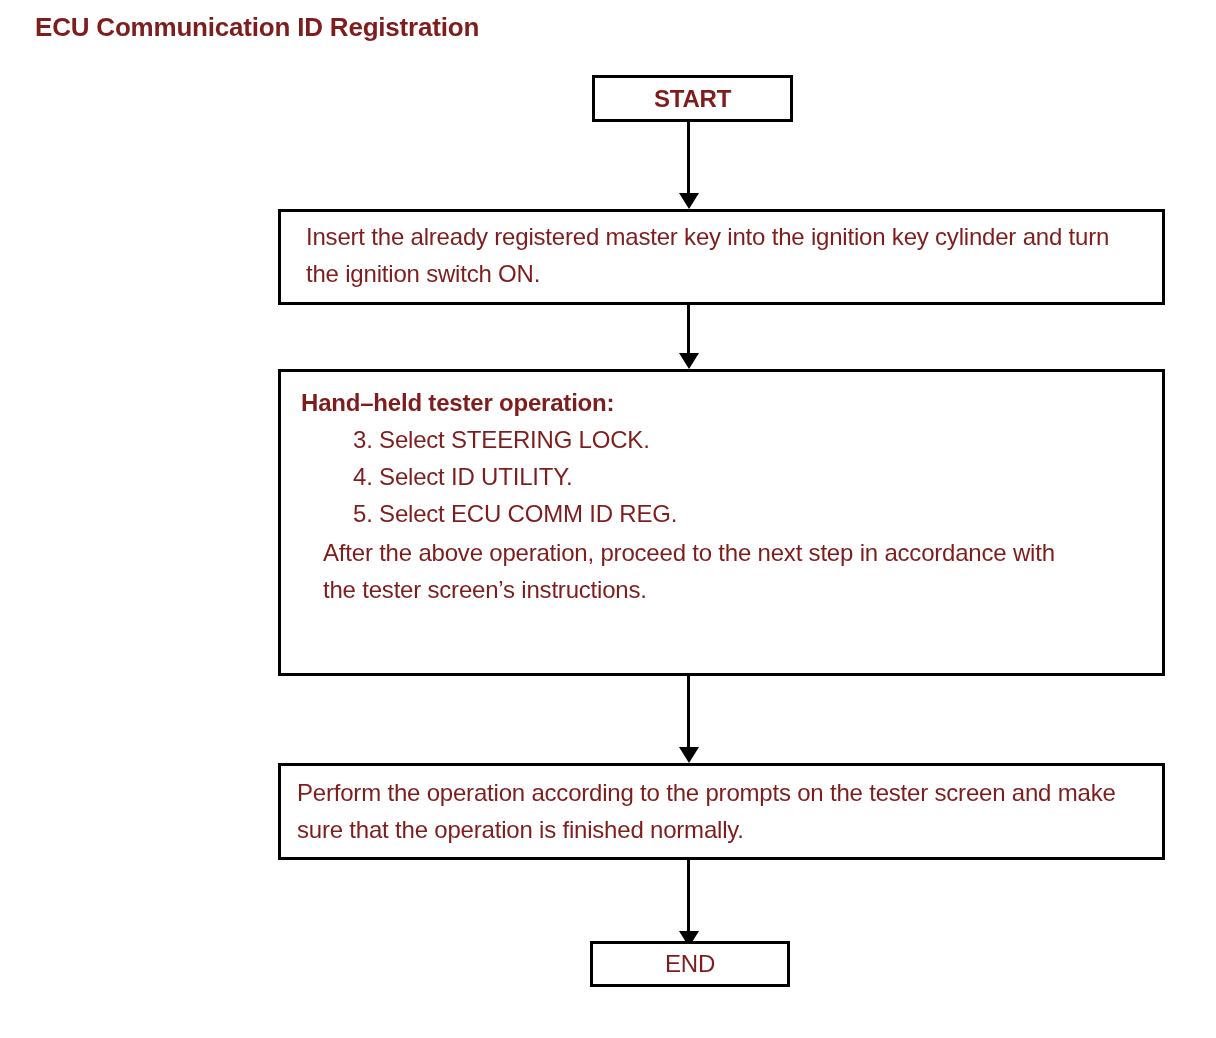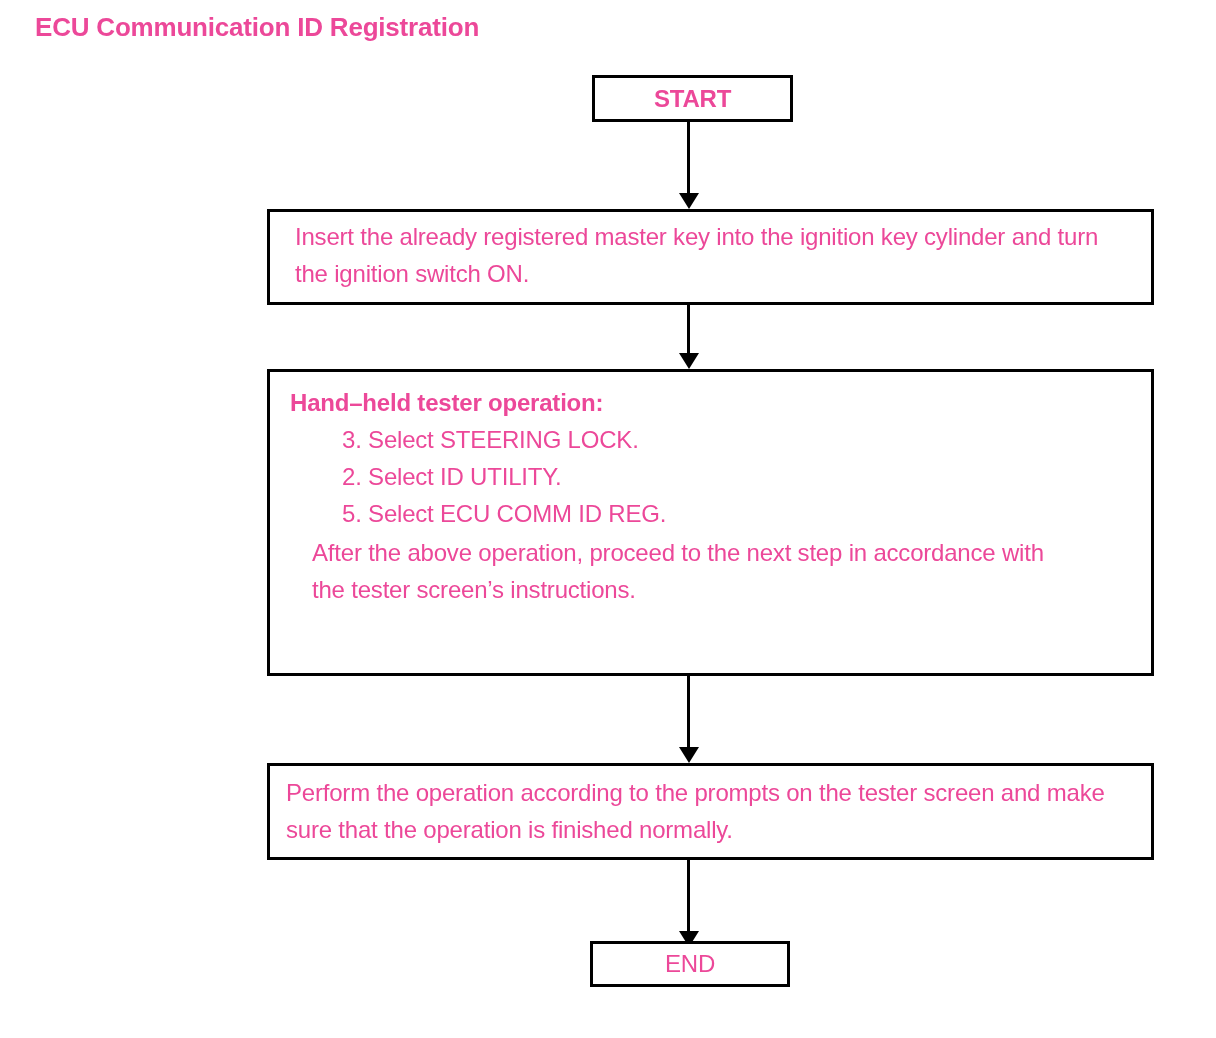--- a/index.html
+++ b/index.html
@@ -5,21 +5,21 @@
   html, body {
     margin: 0;
     padding: 0;
     background: #ffffff;
   }
   .canvas {
     position: relative;
     width: 1216px;
     height: 1038px;
     background: #ffffff;
-    color: #ec4899;
+    color: #7f1d1d;
     font-family: "Liberation Sans", "DejaVu Sans", sans-serif;
     letter-spacing: -0.2px;
     overflow: hidden;
   }
   .title {
     position: absolute;
     left: 35px;
     top: 12px;
     margin: 0;
     font-size: 26px;
@@ -34,21 +34,21 @@
   }
   .terminal {
     display: flex;
     align-items: center;
     justify-content: center;
     font-size: 24px;
   }
   .start-node { left: 592px; top: 75px;  width: 201px; height: 47px; font-weight: bold; }
   .end-node   { left: 590px; top: 941px; width: 200px; height: 46px; }
   .process {
-    left: 267px;
+    left: 278px;
     width: 887px;
     font-size: 24px;
     line-height: 37px;
   }
   .box-insert  { top: 209px; height: 96px;  padding: 6px 28px 0 25px; }
   .box-tester  { top: 369px; height: 307px; padding: 12px 20px; }
   .box-perform { top: 763px; height: 97px;  padding: 8px 18px 0 16px; }
   .step-heading { font-weight: bold; }
   .step-items   { margin-left: 52px; }
   .step-footer  { margin-left: 22px; margin-top: 2px; width: 762px; }
@@ -99,21 +99,21 @@
 
   <div class="arrow arrow-2">
     <div class="arrow-stem"></div>
     <div class="arrow-head"></div>
   </div>
 
   <div class="node process box-tester">
     <div class="step-heading">Hand–held tester operation:</div>
     <div class="step-items">
       <div>3. Select STEERING LOCK.</div>
-      <div>2. Select ID UTILITY.</div>
+      <div>4. Select ID UTILITY.</div>
       <div>5. Select ECU COMM ID REG.</div>
     </div>
     <div class="step-footer">After the above operation, proceed to the next step in accordance with the tester screen’s instructions.</div>
   </div>
 
   <div class="arrow arrow-3">
     <div class="arrow-stem"></div>
     <div class="arrow-head"></div>
   </div>
 

